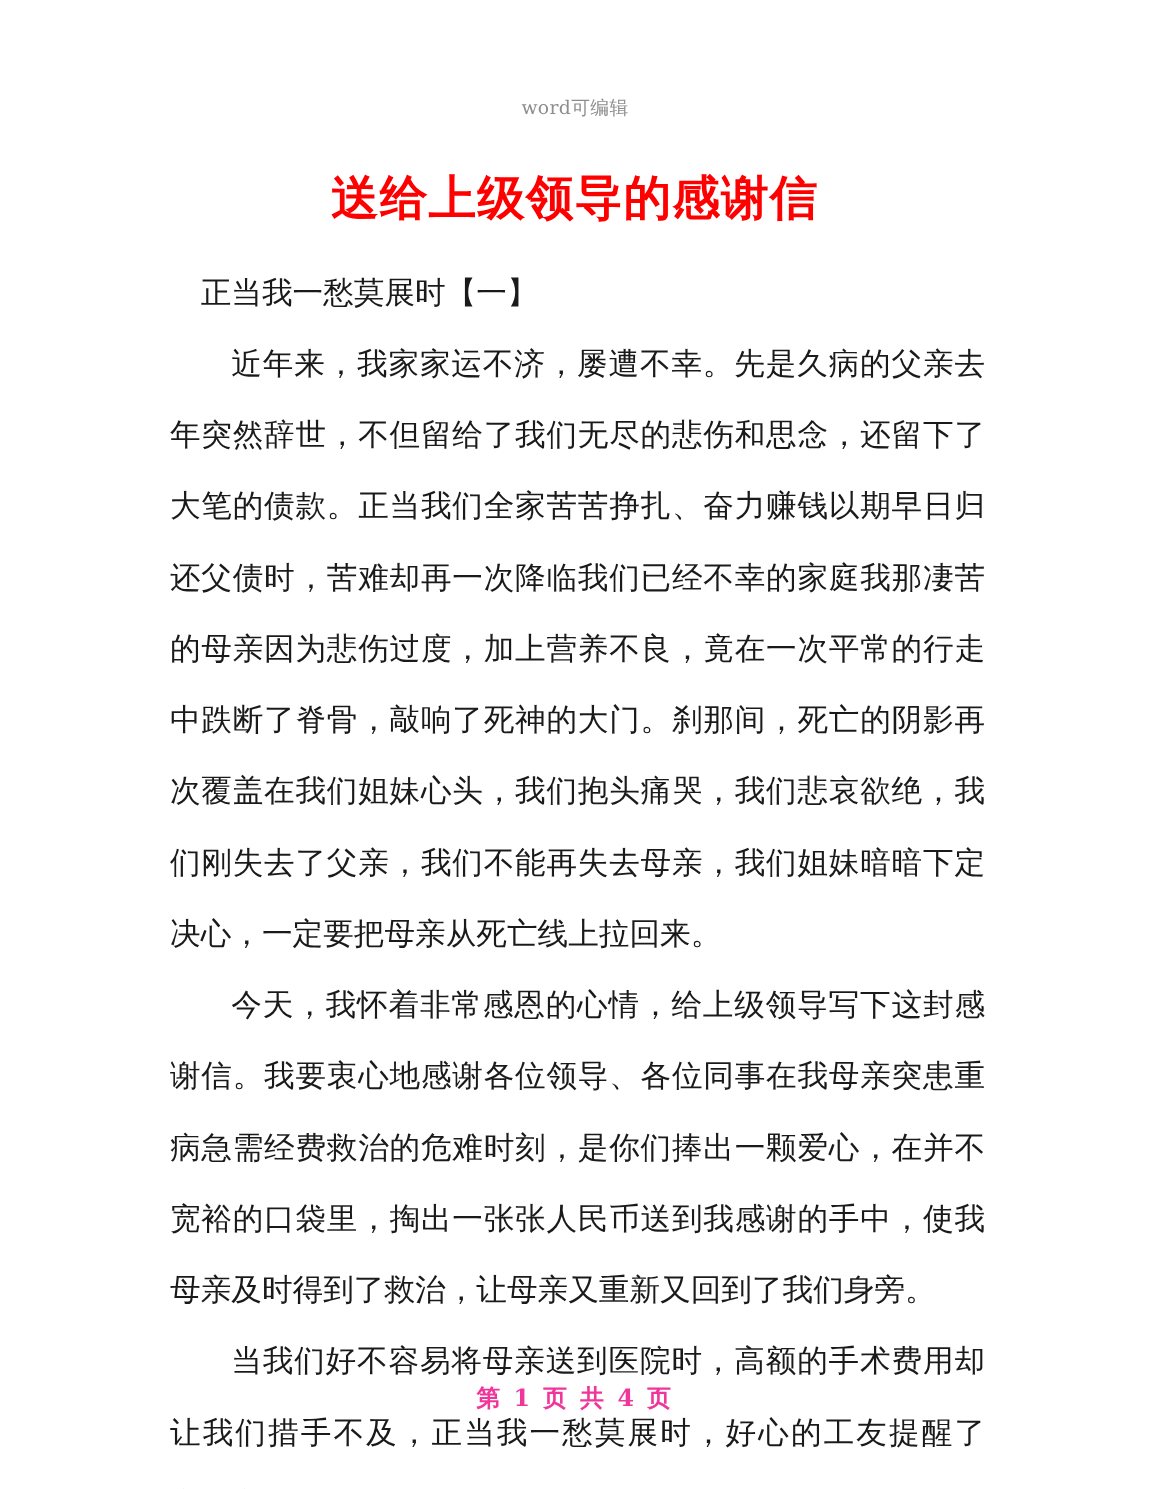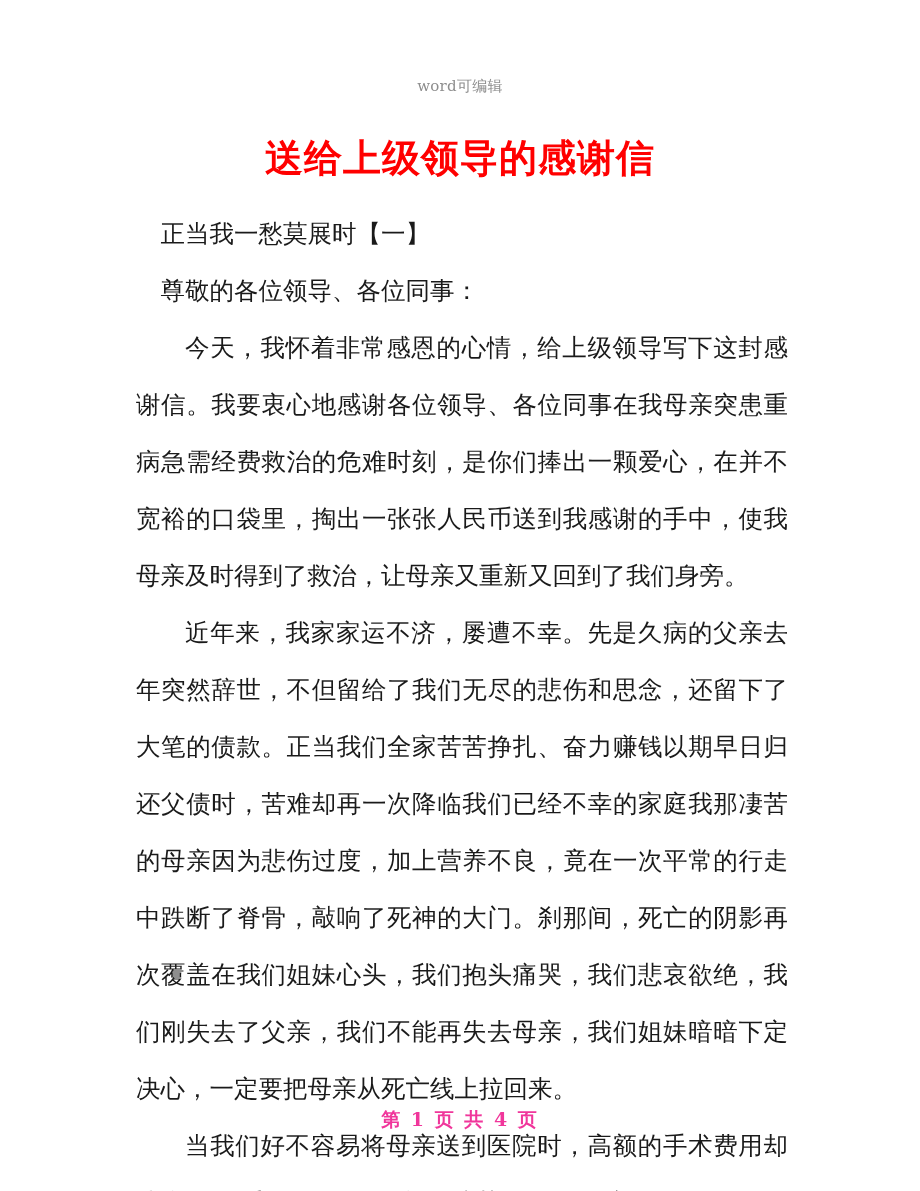--- a/index.html
+++ b/index.html
@@ -87,21 +87,20 @@
 <body>
 
 <div class="page">
 
   <div class="doc-header" style="color: rgb(141, 141, 141); margin-top: 33px;">word可编辑</div>
 
   <h1 class="doc-title" style="color: rgb(255, 0, 0);">送给上级领导的感谢信</h1>
 
   <div class="doc-body" style="color: rgb(26, 26, 26);">
     <p class="indent1">正当我一愁莫展时【一】</p>
-    <p class="indent1">尊敬的各位领导、各位同事：</p>
+    <p class="indent">近年来，我家家运不济，屡遭不幸。先是久病的父亲去年突然辞世，不但留给了我们无尽的悲伤和思念，还留下了大笔的债款。正当我们全家苦苦挣扎、奋力赚钱以期早日归还父债时，苦难却再一次降临我们已经不幸的家庭我那凄苦的母亲因为悲伤过度，加上营养不良，竟在一次平常的行走中跌断了脊骨，敲响了死神的大门。刹那间，死亡的阴影再次覆盖在我们姐妹心头，我们抱头痛哭，我们悲哀欲绝，我们刚失去了父亲，我们不能再失去母亲，我们姐妹暗暗下定决心，一定要把母亲从死亡线上拉回来。</p>
     <p class="indent">今天，我怀着非常感恩的心情，给上级领导写下这封感谢信。我要衷心地感谢各位领导、各位同事在我母亲突患重病急需经费救治的危难时刻，是你们捧出一颗爱心，在并不宽裕的口袋里，掏出一张张人民币送到我感谢的手中，使我母亲及时得到了救治，让母亲又重新又回到了我们身旁。</p>
-    <p class="indent">近年来，我家家运不济，屡遭不幸。先是久病的父亲去年突然辞世，不但留给了我们无尽的悲伤和思念，还留下了大笔的债款。正当我们全家苦苦挣扎、奋力赚钱以期早日归还父债时，苦难却再一次降临我们已经不幸的家庭我那凄苦的母亲因为悲伤过度，加上营养不良，竟在一次平常的行走中跌断了脊骨，敲响了死神的大门。刹那间，死亡的阴影再次覆盖在我们姐妹心头，我们抱头痛哭，我们悲哀欲绝，我们刚失去了父亲，我们不能再失去母亲，我们姐妹暗暗下定决心，一定要把母亲从死亡线上拉回来。</p>
     <p class="indent">当我们好不容易将母亲送到医院时，高额的手术费用却让我们措手不及，正当我一愁莫展时，好心的工友提醒了我：我</p>
   </div>
 
   <div class="doc-footer" style="color: rgb(240, 54, 155);">第 1 页 共 4 页</div>
 
 </div>
 
 </body></html>

